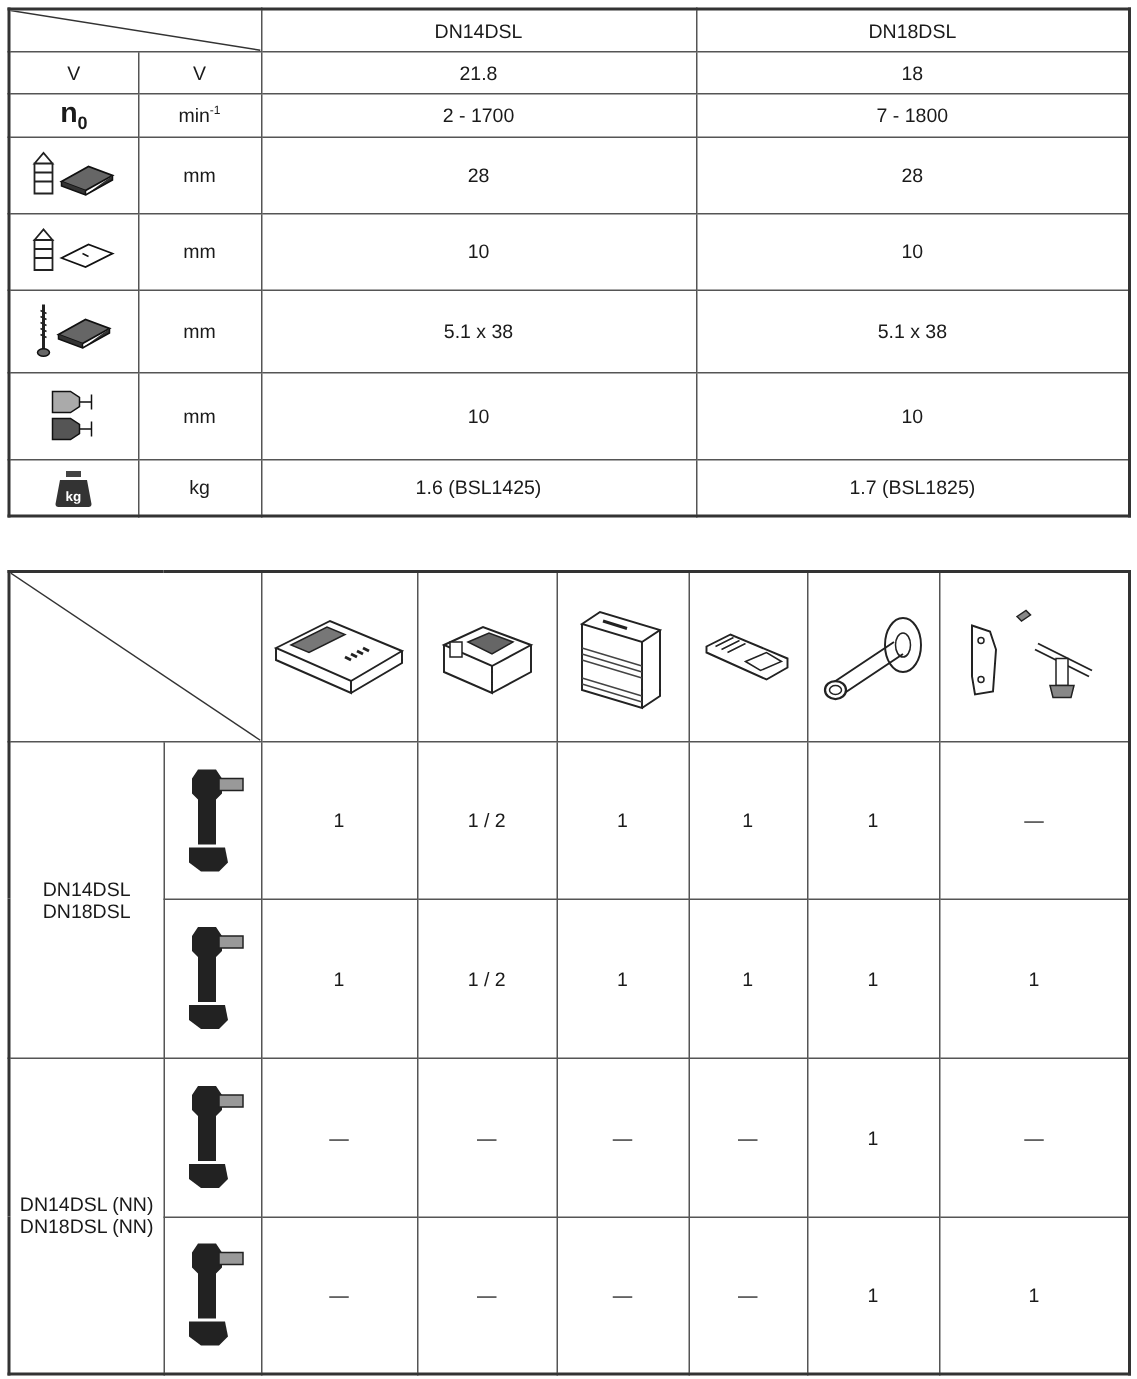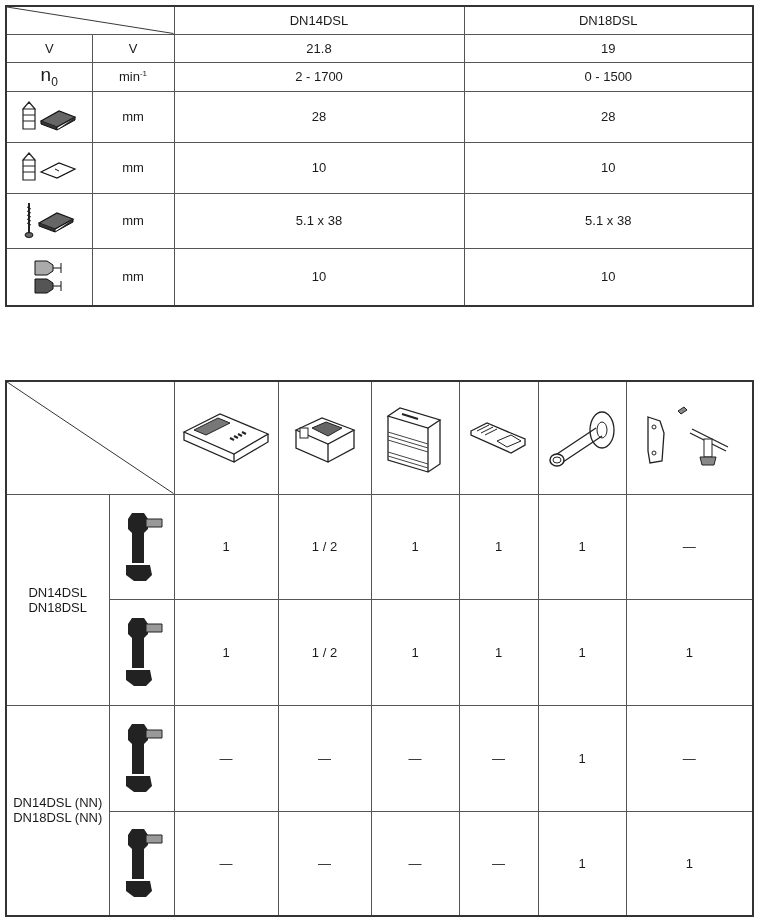--- a/index.html
+++ b/index.html
@@ -5,21 +5,21 @@
   html, body { margin: 0; padding: 0; background: #ffffff; }
   body { width: 758px; height: 919px; position: relative; overflow: hidden;
          font-family: "Liberation Sans", sans-serif; color: #1a1a1a; }
   table { border-collapse: collapse; position: absolute; table-layout: fixed; }
   td { border: 1px solid #555; text-align: center; vertical-align: middle; padding: 0;
        font-size: 13px; }
   .t1 { left: 5px; top: 5px; width: 747px; border: 2px solid #333; }
   .t2 { left: 5px; top: 380px; width: 747px; border: 2px solid #333; }
   .diag { position: relative; }
   .diag svg { position: absolute; left: 0; top: 0; width: 100%; height: 100%; }
-  .n0 { font-size: 19px; }
+  .n0 { font-size: 19px; font-weight: bold; }
   .n0 sub { font-size: 12px; }
   .unit sup { font-size: 8px; }
   .icon svg { display: block; margin: 0 auto; }
   .model-label { font-size: 13px; line-height: 15px; }
 </style>
 </head>
 <body>
 
 <table class="t1">
   <colgroup>
@@ -35,27 +35,27 @@
             <line x1="0" y1="0" x2="168" y2="28" stroke="#333" stroke-width="1"></line>
           </svg>
     </td>
     <td>DN14DSL</td>
     <td>DN18DSL</td>
   </tr>
   <tr style="height:28px">
     <td>V</td>
     <td>V</td>
     <td>21.8</td>
-    <td>19</td>
+    <td>18</td>
   </tr>
   <tr style="height:29px">
     <td class="n0"><span>n</span><sub>0</sub></td>
     <td class="unit"><span>min</span><sup>-1</sup></td>
     <td>2 - 1700</td>
-    <td>0 - 1500</td>
+    <td>7 - 1800</td>
   </tr>
   <tr style="height:51px">
     <td class="icon">
       <svg width="60" height="36" viewBox="0 0 60 36">
         <path d="M4 10 L10 3 L16 10 Z M4 10 h12 v6 h-12 z M4 16 h12 v6 h-12 z M4 22 h12 v8 h-12 z" fill="#fff" stroke="#222" stroke-width="1.2"></path>
         <path d="M22 22 L40 12 L56 18 L38 28 Z" fill="#666" stroke="#111" stroke-width="1.2"></path>
         <path d="M22 22 v3 L38 31 v-3 M38 31 L56 21 v-3" fill="#333" stroke="#111"></path>
       </svg>
     </td>
     <td>mm</td>
@@ -93,20 +93,32 @@
       <svg width="44" height="40" viewBox="0 0 44 40">
         <path d="M8 4 h12 l6 4 v6 l-6 4 h-12 z" fill="#aaa" stroke="#111"></path>
         <path d="M26 11 h8 M34 6 v10" stroke="#111"></path>
         <path d="M8 22 h12 l6 4 v6 l-6 4 h-12 z" fill="#555" stroke="#111"></path>
         <path d="M26 29 h8 M34 24 v10" stroke="#111"></path>
       </svg>
     </td>
     <td>mm</td>
     <td>10</td>
     <td>10</td>
+  </tr>
+  <tr style="height:38px">
+    <td class="icon">
+      <svg width="30" height="30" viewBox="0 0 30 30">
+        <path d="M10 4 h10 v4 h-10 z" fill="#444"></path>
+        <path d="M6 10 h18 l3 16 q0 2 -2 2 h-20 q-2 0 -2 -2 z" fill="#333"></path>
+        <text x="15" y="24" font-size="9" fill="#fff" text-anchor="middle" font-weight="bold" font-family="Liberation Sans, sans-serif">kg</text>
+      </svg>
+    </td>
+    <td>kg</td>
+    <td>1.6 (BSL1425)</td>
+    <td>1.7 (BSL1825)</td>
   </tr>
 </tbody>
   </table>
 
 <table class="t2">
   <colgroup>
     <col style="width:103px">
       <col style="width:65px">
       <col style="width:104px">
       <col style="width:93px">

